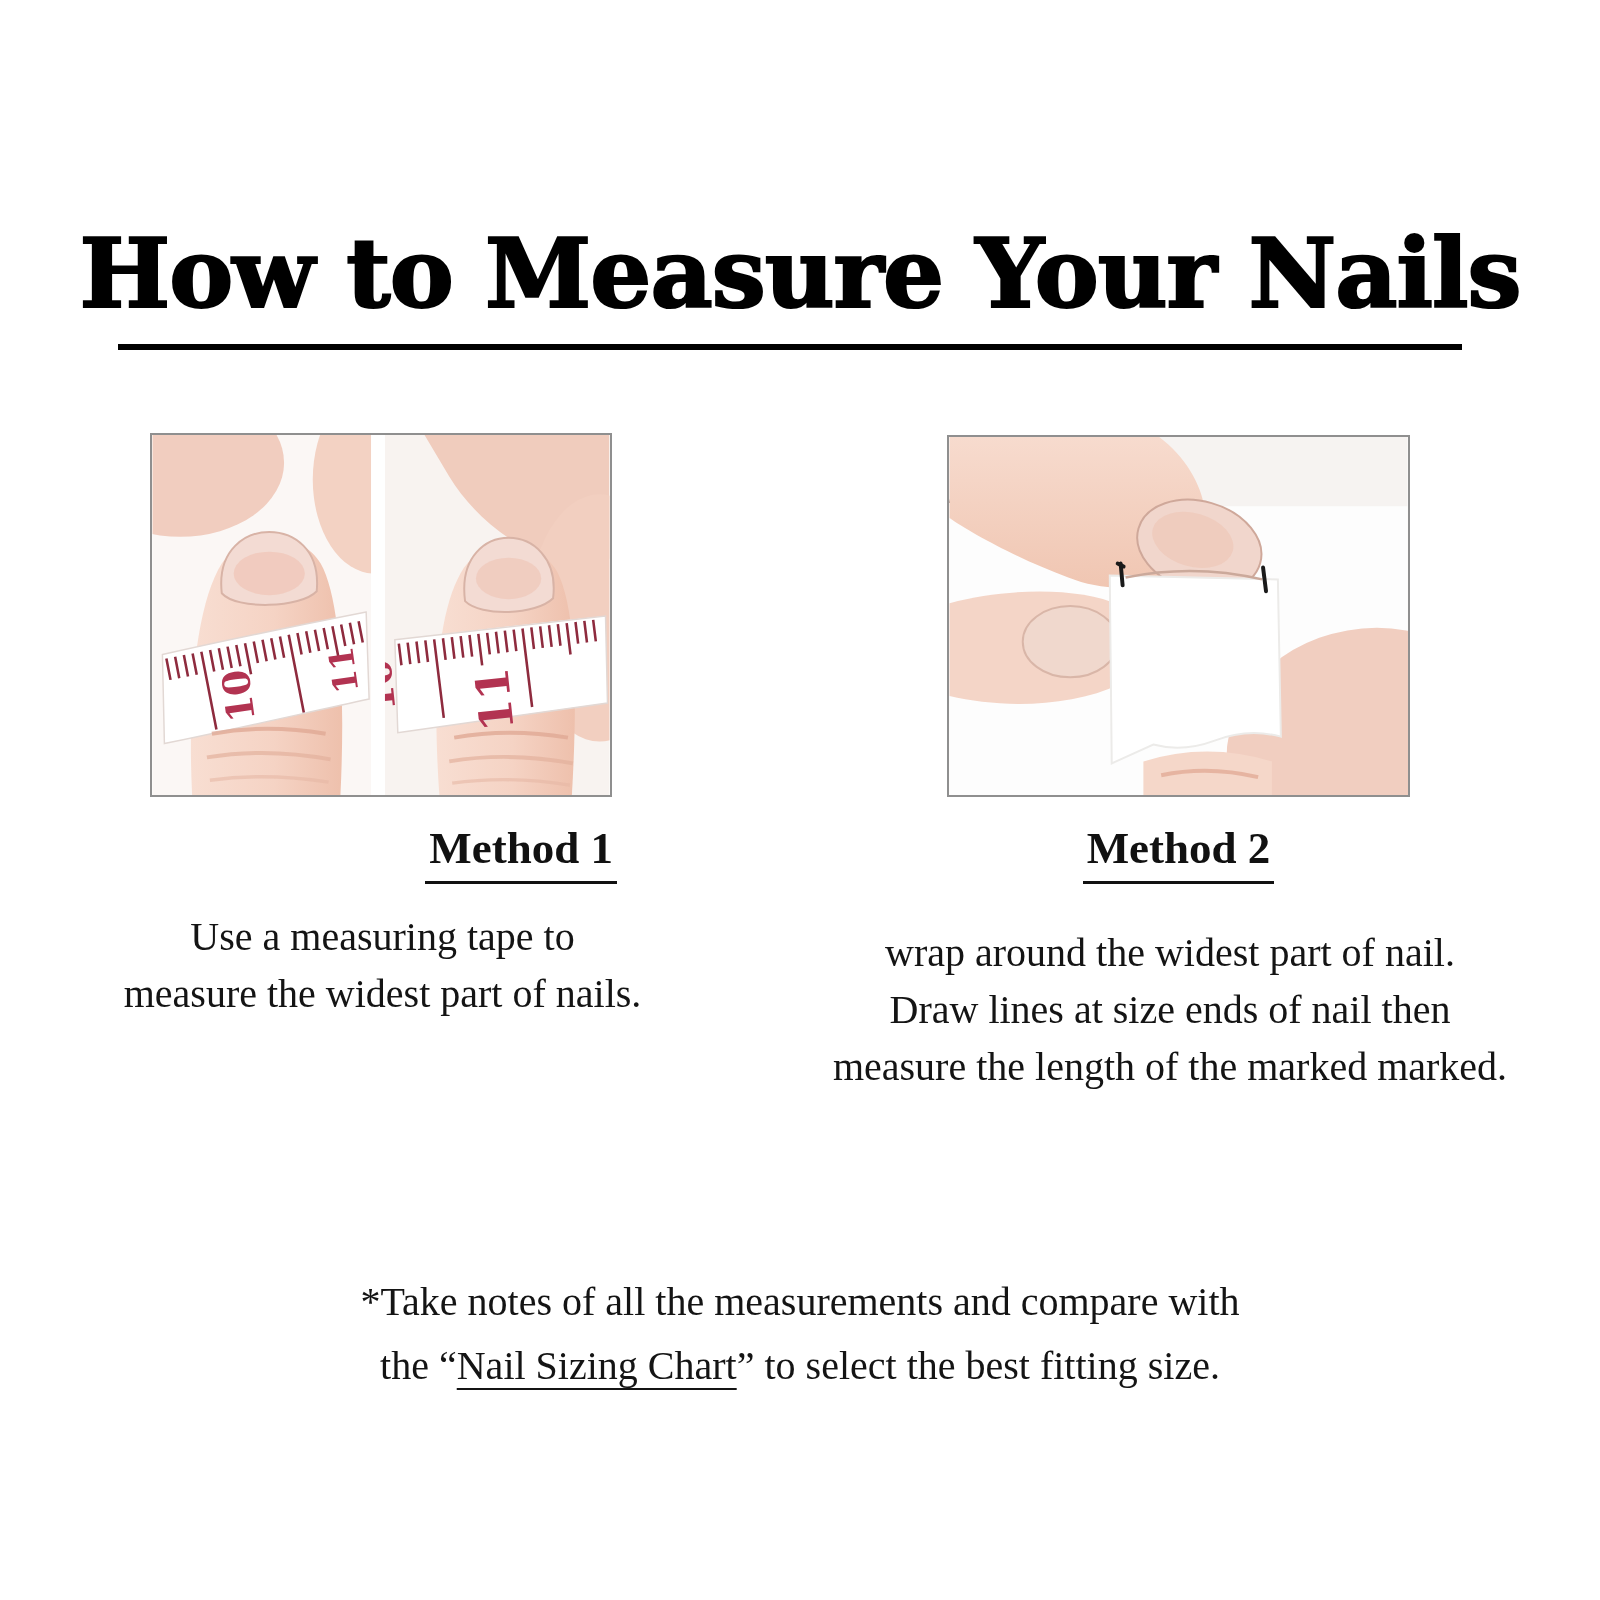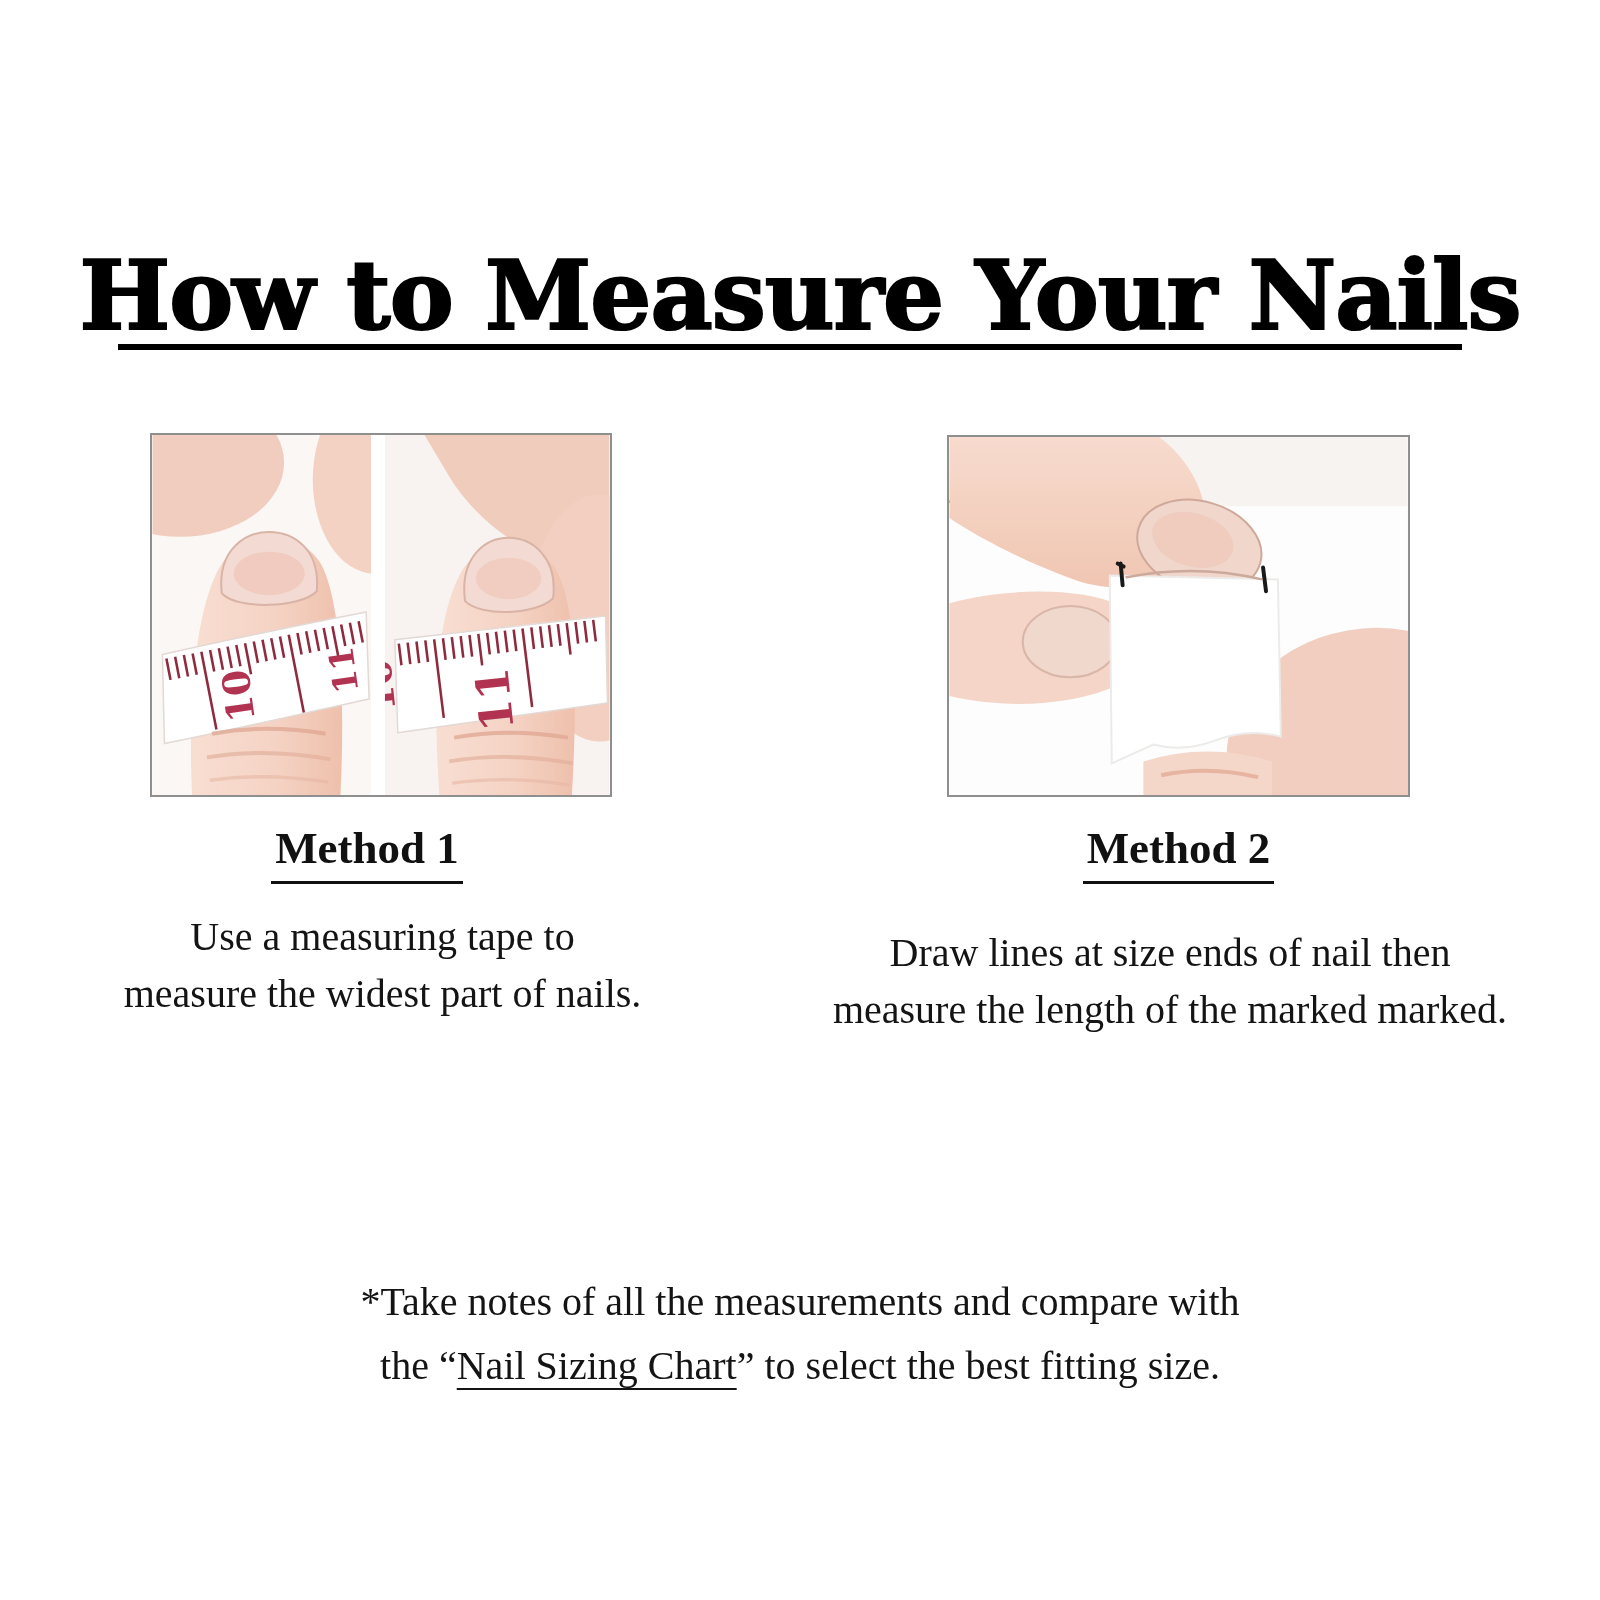--- a/index.html
+++ b/index.html
@@ -6,21 +6,21 @@
   body{background:#ffffff;}
   .canvas{
     position:relative;
     width:1600px;height:1600px;
     background:#ffffff;
     overflow:hidden;
     font-family:"Liberation Serif", serif;
     color:#111111;
   }
   .main-title{
-    position:absolute;left:0;top:244px;width:1600px;
+    position:absolute;left:0;top:222px;width:1600px;
     text-align:center;
     font-family:"DejaVu Serif", serif;
     font-weight:bold;
     font-size:96px;
     line-height:104px;
     letter-spacing:-1px;
     color:#000;
     -webkit-text-stroke:2.2px #000;
     white-space:nowrap;
   }
@@ -34,21 +34,21 @@
     box-sizing:border-box;
     background:#fdfbfa;
   }
   .photo-1{left:150px;top:433px;width:462px;height:364px;}
   .photo-2{left:947px;top:435px;width:463px;height:362px;}
   .photo svg{display:block;width:100%;height:100%;}
   .method-label-wrap{
     position:absolute;
     text-align:center;
   }
-  .method-label-wrap.m1{left:136px;top:822px;width:462px;}
+  .method-label-wrap.m1{left:155px;top:822px;width:462px;text-align:right;}
   .method-label-wrap.m2{left:947px;top:822px;width:463px;}
   .method-label{
     display:inline-block;
     font-size:45px;
     font-weight:700;
     line-height:52px;
     color:#111;
     border-bottom:3px solid #111;
     padding:0 4px 7px 4px;
   }
@@ -191,20 +191,21 @@
   <div class="method-label-wrap m2">
     <span class="method-label">Method 2</span>
   </div>
 
   <div class="method-para para-1">
     <div class="line">Use a measuring tape to</div>
     <div class="line">measure the widest part of nails.</div>
   </div>
 
   <div class="method-para para-2">
+    <div class="line">wrap around the widest part of nail.</div>
     <div class="line">Draw lines at size ends of nail then</div>
     <div class="line">measure the length of the marked marked.</div>
   </div>
 
   <div class="footnote">
     <div class="line">*Take notes of all the measurements and compare with</div>
     <div class="line"><span>the “</span><span class="chart-ref">Nail Sizing Chart</span><span>” to select the best fitting size.</span></div>
   </div>
 
 </div>

